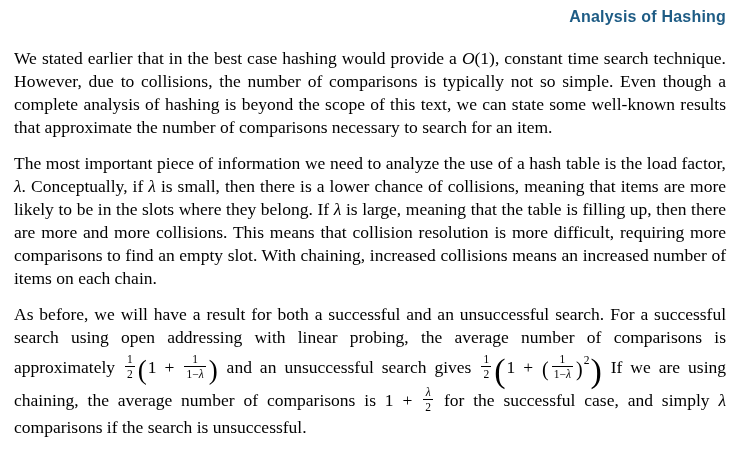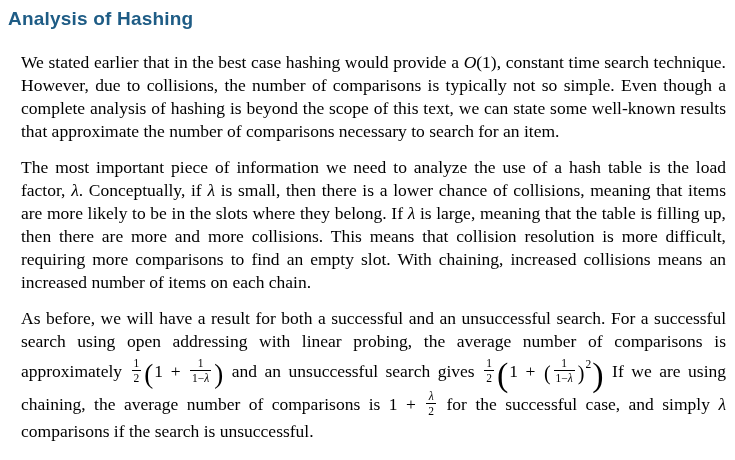--- a/index.html
+++ b/index.html
@@ -6,29 +6,30 @@
   body {
     width: 735px; height: 460px; overflow: hidden;
     font-family: "Liberation Serif", serif;
     color: #000000;
     -webkit-font-smoothing: antialiased;
   }
   .page { padding: 5px 9px 0 8px; }
   .page-title {
     font-family: "Liberation Sans", sans-serif;
     font-weight: bold;
-    font-size: 19px;
+    font-size: 16px;
     letter-spacing: 0.2px;
     margin: 3px 0 21px 0;
+    text-align: right;
   }
   .body-par {
     font-size: 17.5px;
     line-height: 23px;
     text-align: justify;
-    margin: 0 0 13px 13px;
+    margin: 0 0 13px 6px;
   }
   .mvar { font-style: italic; }
   .frac {
     display: inline-block;
     vertical-align: middle;
     position: relative; top: -2px;
     text-align: center;
     font-size: 11.5px;
     line-height: 1.08;
     margin: 0 2px;

